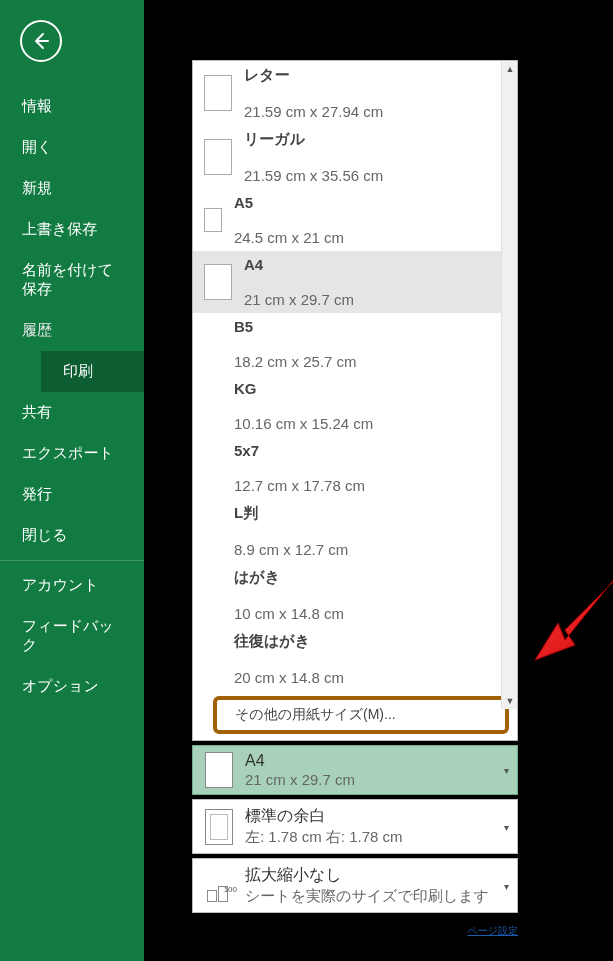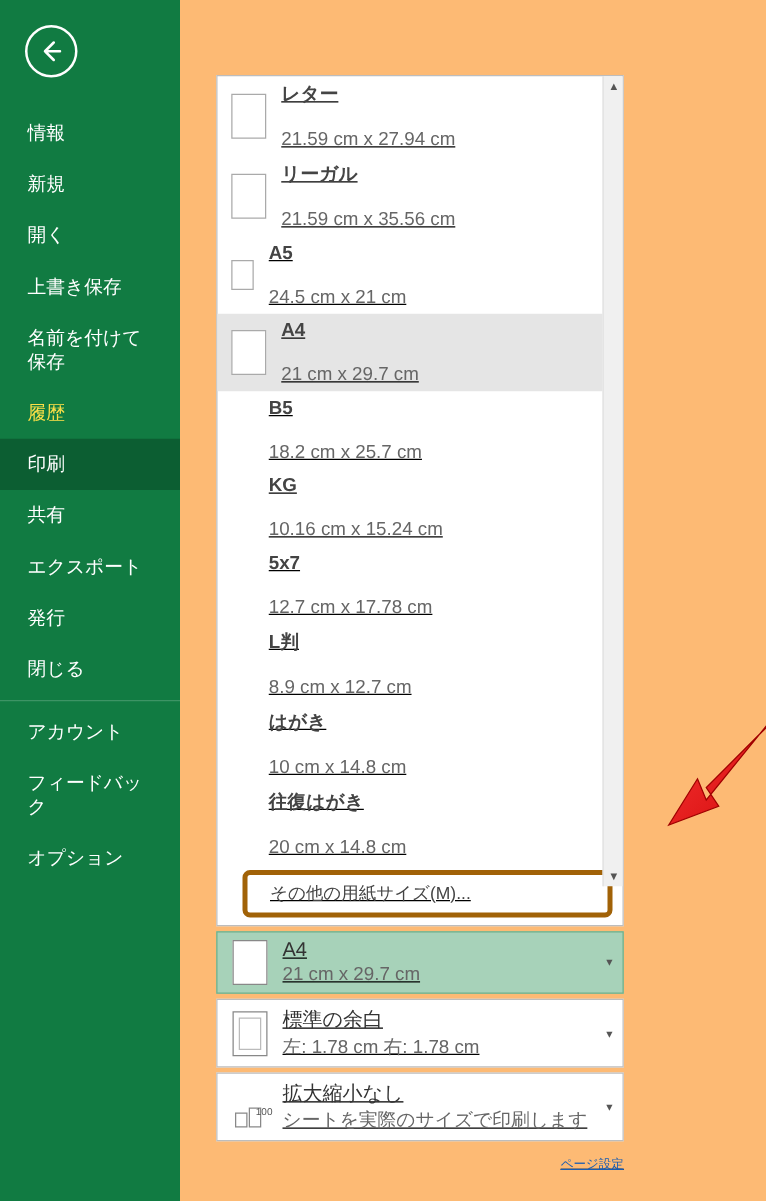--- a/index.html
+++ b/index.html
@@ -3,26 +3,26 @@
 <meta charset="utf-8">
 <style>
   * { box-sizing: border-box; margin: 0; padding: 0; }
   body { font-family: "Yu Gothic UI", "Meiryo", sans-serif; font-size: 14px; background: #e8e8e8; width: 613px; height: 961px; overflow: hidden; }
   .app { display: flex; width: 613px; height: 961px; }
 
   
   .sidebar { width: 144px; background: #117b42; color: #fff; padding-top: 20px; flex-shrink: 0; }
   .back-btn { width: 42px; height: 42px; border: 2px solid #fff; border-radius: 50%; margin-left: 20px; margin-bottom: 24px; display: flex; align-items: center; justify-content: center; cursor: pointer; }
   .sidebar-item { padding: 11px 22px; font-size: 15px; cursor: pointer; }
-  .sidebar-item.disabled { color: #fde047; }
-  .sidebar-item.active { background: #0c5e32; }
+  .sidebar-item.disabled { color: #e5e5e5; }
+  .sidebar-item.active { background: #0c5e32; margin-left: 41px; }
   .divider { border-top: 1px solid #3d9465; margin: 4px 0; }
 
   
-  .main { flex: 1; position: relative; background: #fdba74; padding: 60px 30px 20px 29px; text-decoration: underline; }
+  .main { flex: 1; position: relative; background: #000000; padding: 60px 30px 20px 48px; }
   .dropdown-panel { position: relative; width: 326px; background: #fff; border: 1px solid #bdbdbd; }
   .scrollbar { position: absolute; right: 0; top: 0; bottom: 31px; width: 16px; background: #f0f0f0; border-left: 1px solid #e0e0e0; }
   .scroll-btn { width: 16px; height: 16px; display:flex; align-items:center; justify-content:center; font-size:9px; color:#555; }
   .scroll-btn.up { position:absolute; top:0; }
   .scroll-btn.down { position:absolute; bottom:0; }
 
   .list { padding-right: 16px; }
   .paper-item { display: flex; align-items: center; padding: 5px 8px 5px 5px; min-height: 48px; cursor: pointer; }
   .paper-item.selected { background: #e5e5e5; }
   .paper-icon { width: 28px; height: 36px; border: 1px solid #aaa; background: #fff; margin-right: 12px; margin-left: 6px; flex-shrink: 0; }
@@ -60,22 +60,22 @@
 
 <div class="app">
   <div class="sidebar">
     <div class="back-btn">
       <svg width="20" height="20" viewBox="0 0 20 20">
           <path d="M12 3 L5 10 L12 17 M5 10 H17" stroke="#fff" stroke-width="2" fill="none" stroke-linecap="round" stroke-linejoin="round"></path>
         </svg>
     </div>
     <div id="side-list">
         <div class="sidebar-item">情報</div>
+        <div class="sidebar-item">開く</div>
         <div class="sidebar-item">新規</div>
-        <div class="sidebar-item">開く</div>
         <div class="sidebar-item">上書き保存</div>
         <div class="sidebar-item">名前を付けて保存</div>
         <div class="sidebar-item disabled">履歴</div>
         <div class="sidebar-item active">印刷</div>
         <div class="sidebar-item">共有</div>
         <div class="sidebar-item">エクスポート</div>
         <div class="sidebar-item">発行</div>
         <div class="sidebar-item">閉じる</div>
       </div>
     <div class="divider"></div>

